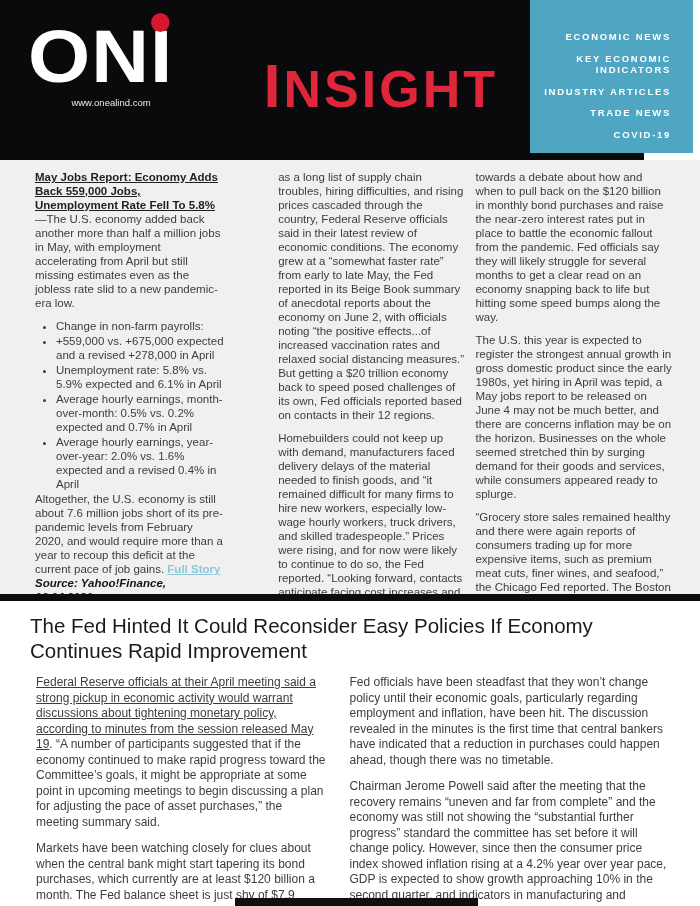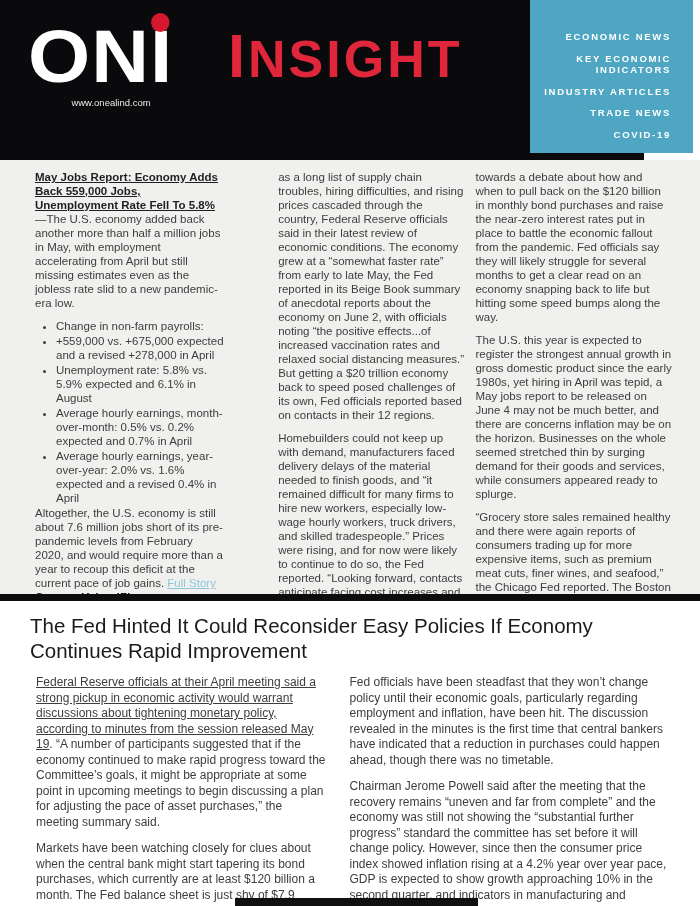--- a/index.html
+++ b/index.html
@@ -9,38 +9,38 @@
 
   
   .header { position:relative; width:644px; height:160px; background:#0a0a0c; }
   .logo { position:absolute; left:28px; top:26px; width:170px; }
   .logo-word { position:relative; color:#fff; font-weight:bold; font-size:74px; line-height:62px; letter-spacing:1px; transform:scaleX(1.08); transform-origin:left; white-space:nowrap; }
   .logo-i { position:relative; display:inline-block; }
   .i-dot { position:absolute; width:17px; height:19px; border-radius:50%; background:#d6182e; top:-13px; left:1px; }
   .logo-band { margin-top:8px; width:166px; border-top:4px solid #4e0d17; border-bottom:4px solid #4e0d17; color:#fff; font-weight:bold; font-size:13.5px; letter-spacing:2.2px; padding:3px 0; white-space:nowrap; text-align:center; }
   .logo-site { margin-top:9px; width:166px; text-align:center; color:#e9e9e9; font-size:9.5px; }
 
-  .masthead { position:absolute; left:228px; top:30px; width:270px; text-align:left; }
+  .masthead { position:absolute; left:228px; top:60px; width:270px; text-align:right; }
   .masthead-title { color:#e0263a; font-weight:bold; font-size:52px; line-height:52px; letter-spacing:3px; text-transform:uppercase; }
   .masthead-title::first-letter { font-size:1.18em; }
   .masthead-issue { margin-top:10px; color:#fff; font-weight:bold; font-size:17px; letter-spacing:3px; text-transform:uppercase; }
   .masthead-issue::first-letter { font-size:1.25em; }
 
   .nav-panel { position:absolute; left:530px; top:0; width:163px; height:153px; background:#4fa6c3; color:#fff; text-align:right; padding:31px 22px 0 6px; }
   .nav-item { font-size:9.5px; font-weight:bold; letter-spacing:1.7px; text-transform:uppercase; line-height:11.5px; margin-bottom:10px; cursor:pointer; }
 
   
   .top-section { width:700px; height:434px; background:#f0f0ef; padding:10px 28px 0 35px; display:flex; gap:11px; overflow:hidden; }
   .col { font-size:11.5px; line-height:14px; color:#3d3d3d; overflow:hidden; }
   .col1 { width:204px; } .col2 { width:201px;margin-left:43px; } .col3 { width:212px; }
   .col p { margin:0 0 9px 0; }
   .headline { font-weight:bold; color:#1f1f1f; text-decoration:underline; }
   .bullets { margin:0 0 1px 0; padding-left:21px; }
   .bullets li { margin:0 0 1px 0; }
-  .link { color:#8ec7d9; text-decoration:underline; cursor:pointer; }
+  .link { color:#8ec7d9; text-decoration:underline; cursor:pointer;font-weight:bold; }
   .source { font-weight:bold; font-style:italic; color:#141414; }
   .article2 { margin-top:16px; }
 
   
   .divider-bar { width:700px; height:7px; background:#0d0d0d; }
 
   
   .bottom-section { width:700px; height:304px; background:#fff; padding:12px 30px 0 30px; overflow:hidden; }
   .bottom-title { font-size:20.5px; line-height:25px; color:#1a1a1a; font-weight:400; margin-bottom:12px; }
   .bottom-cols { display:flex; gap:22px; }
@@ -78,21 +78,21 @@
 
   <div class="top-section">
 
     <div class="col col1">
       <p>
         <span class="headline">May Jobs Report: Economy Adds Back 559,000 Jobs, Unemployment Rate Fell To 5.8%</span><span>—The U.S. economy added back another more than half a million jobs in May, with employment accelerating from April but still missing estimates even as the jobless rate slid to a new pandemic-era low.</span>
       </p>
       <ul class="bullets">
         <li>Change in non-farm payrolls:</li>
         <li>+559,000 vs. +675,000 expected and a revised +278,000 in April</li>
-        <li>Unemployment rate: 5.8% vs. 5.9% expected and 6.1% in August</li>
+        <li>Unemployment rate: 5.8% vs. 5.9% expected and 6.1% in April</li>
         <li>Average hourly earnings, month-over-month: 0.5% vs. 0.2% expected and 0.7% in April</li>
         <li>Average hourly earnings, year-over-year: 2.0% vs. 1.6% expected and a revised 0.4% in April</li>
       </ul>
       <p>
         <span>Altogether, the U.S. economy is still about 7.6 million jobs short of its pre-pandemic levels from February 2020, and would require more than a year to recoup this deficit at the current pace of job gains.</span>
         <span class="link">Full Story</span>
         <span class="source">Source: Yahoo!Finance, 06.04.2020</span>
       </p>
       <p class="article2">
         <span class="headline">Amid Hiring Troubles, Rising Prices, U.S. Growth Gains Speed</span><span>—The U.S. economic recovery accelerated in recent weeks even</span>

